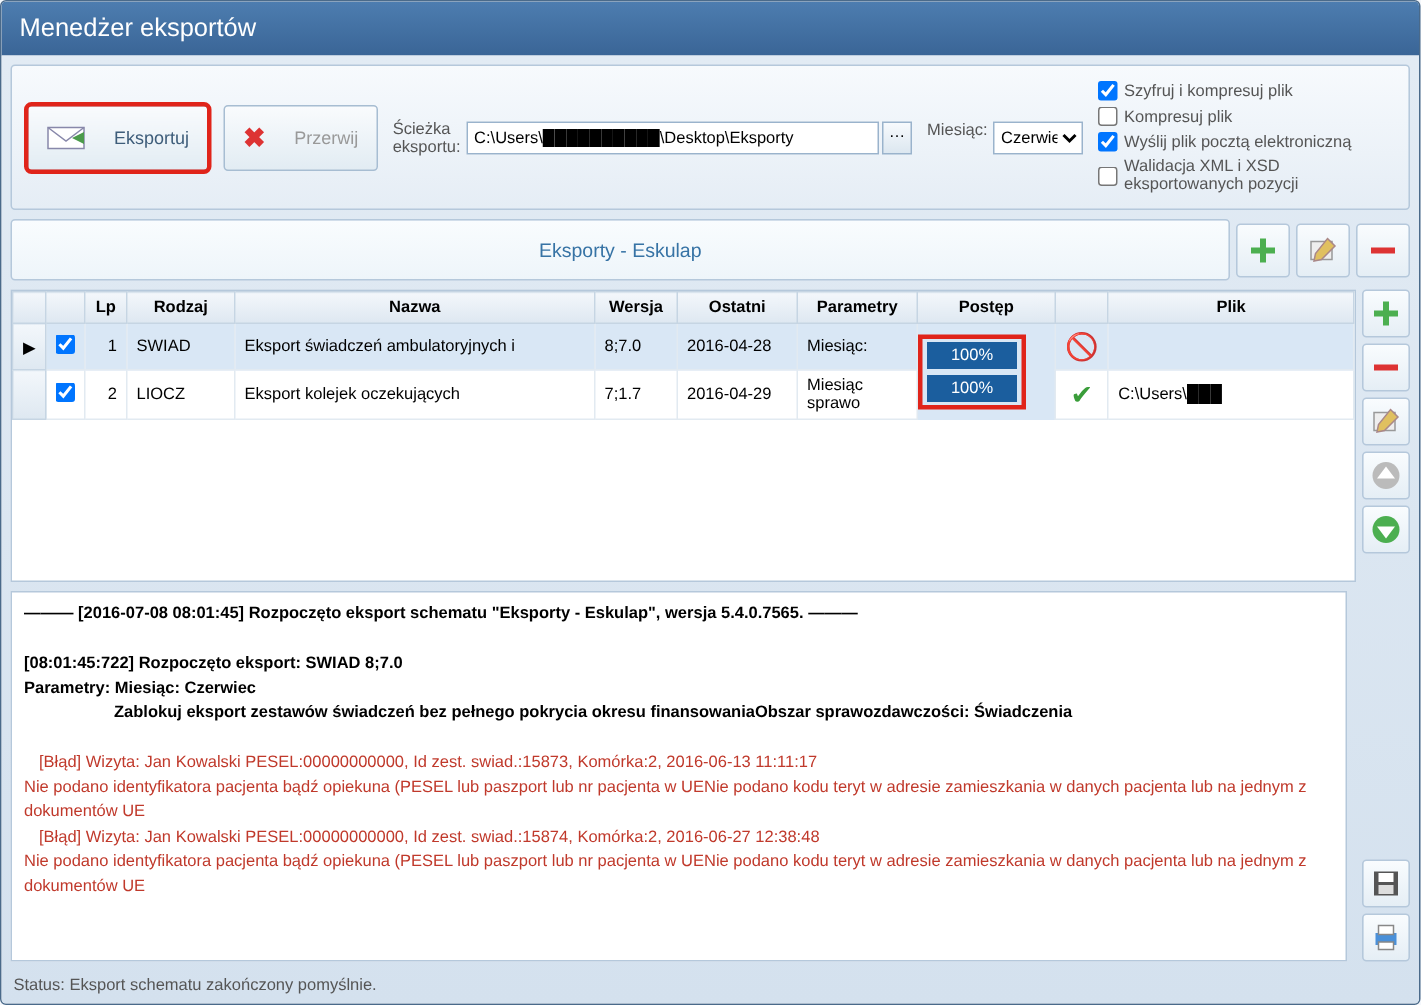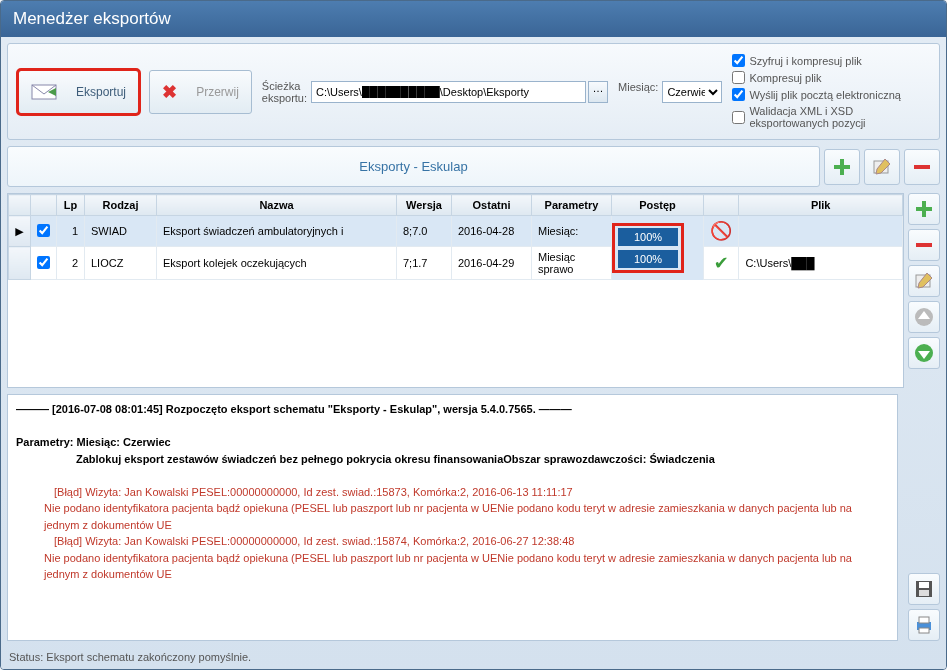--- a/index.html
+++ b/index.html
@@ -162,21 +162,21 @@
   .log {
     flex:1;
     background: #fff;
     border: 1px solid #b5c8db;
     padding: 6px 8px;
     font-size: 11px;
     line-height: 1.5;
     overflow-y: scroll;
   }
   .log b { font-weight:bold; }
-  .log .err { color: #c0392b; margin-left: 28px; }
+  .log .err { color: #c0392b; }
   .status-bar {
     color: #555;
     padding: 4px 2px 0 2px;
     font-size: 11px;
   }
   .status-bar b { font-weight: normal; margin-top: 15px; }
   .svg-ico { width:22px; height:22px; }
   .cross { color:#d33; font-weight:bold; font-size:18px; }
   .check-ok { color:#3a9d3a; font-size:18px; }
   .forbid { color:#d33; font-size:18px; }
@@ -336,20 +336,21 @@
             <path d="M11 17 L17 9 L5 9 Z" fill="#fff"></path>
           </svg>
       </div>
     </div>
   </div>
 
   <div class="log-wrap">
     <div class="log">
       <div><b>——— [2016-07-08 08:01:45] Rozpoczęto eksport schematu "Eksporty - Eskulap", wersja 5.4.0.7565. ———</b></div>
       <br>
+      <div><b>[08:01:45:722] Rozpoczęto eksport: SWIAD 8;7.0</b></div>
       <div><b>Parametry: Miesiąc: Czerwiec</b></div>
       <div style="padding-left:60px;"><b>Zablokuj eksport zestawów świadczeń bez pełnego pokrycia okresu finansowaniaObszar sprawozdawczości: Świadczenia</b></div>
       <br>
       <div class="err" style="padding-left:10px;">[Błąd] Wizyta: Jan Kowalski PESEL:00000000000, Id zest. swiad.:15873, Komórka:2, 2016-06-13 11:11:17</div>
       <div class="err">Nie podano identyfikatora pacjenta bądź opiekuna (PESEL lub paszport lub nr pacjenta w UENie podano kodu teryt w adresie zamieszkania w danych pacjenta lub na jednym z dokumentów UE</div>
       <div class="err" style="padding-left:10px;">[Błąd] Wizyta: Jan Kowalski PESEL:00000000000, Id zest. swiad.:15874, Komórka:2, 2016-06-27 12:38:48</div>
       <div class="err">Nie podano identyfikatora pacjenta bądź opiekuna (PESEL lub paszport lub nr pacjenta w UENie podano kodu teryt w adresie zamieszkania w danych pacjenta lub na jednym z dokumentów UE</div>
     </div>
     <div class="side-col" style="justify-content:flex-end;">
       <div class="icon-btn-small">

